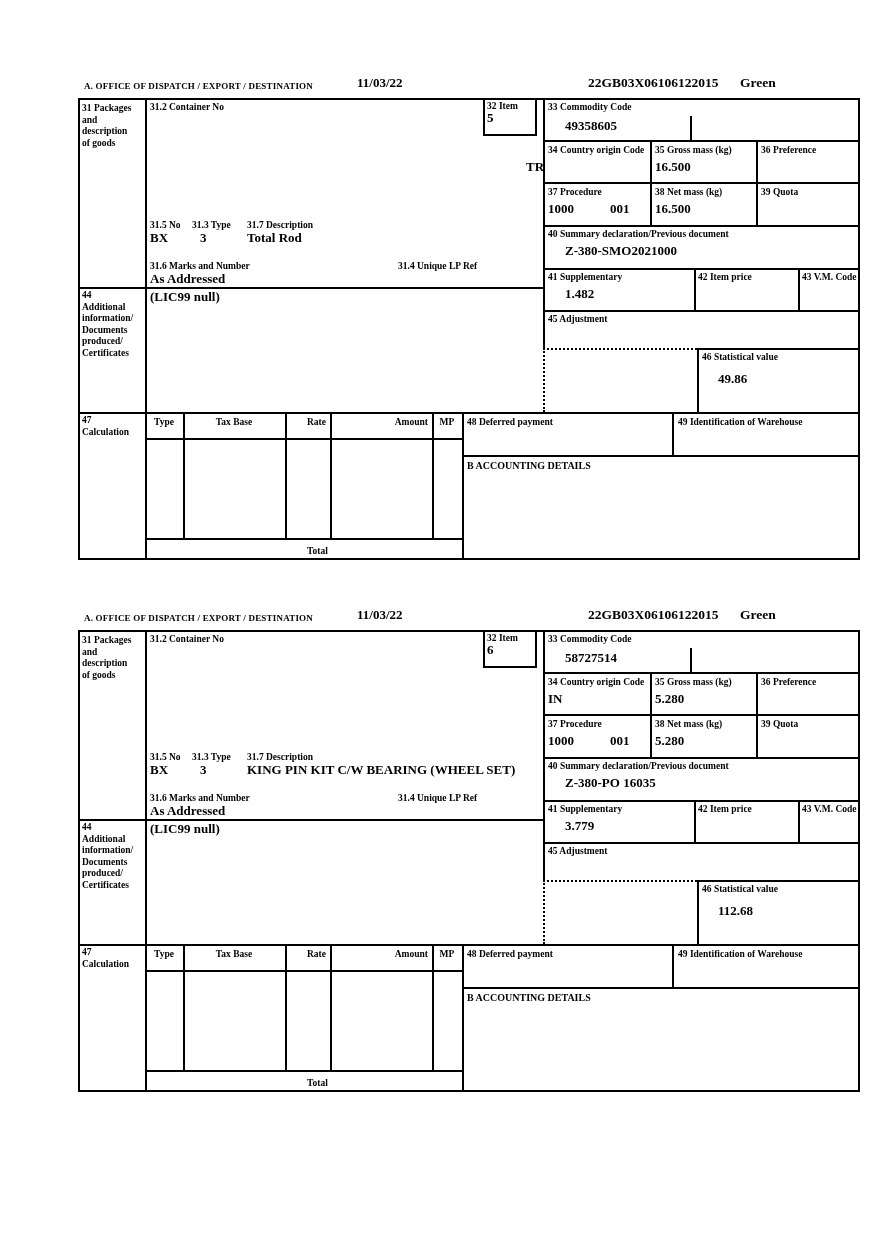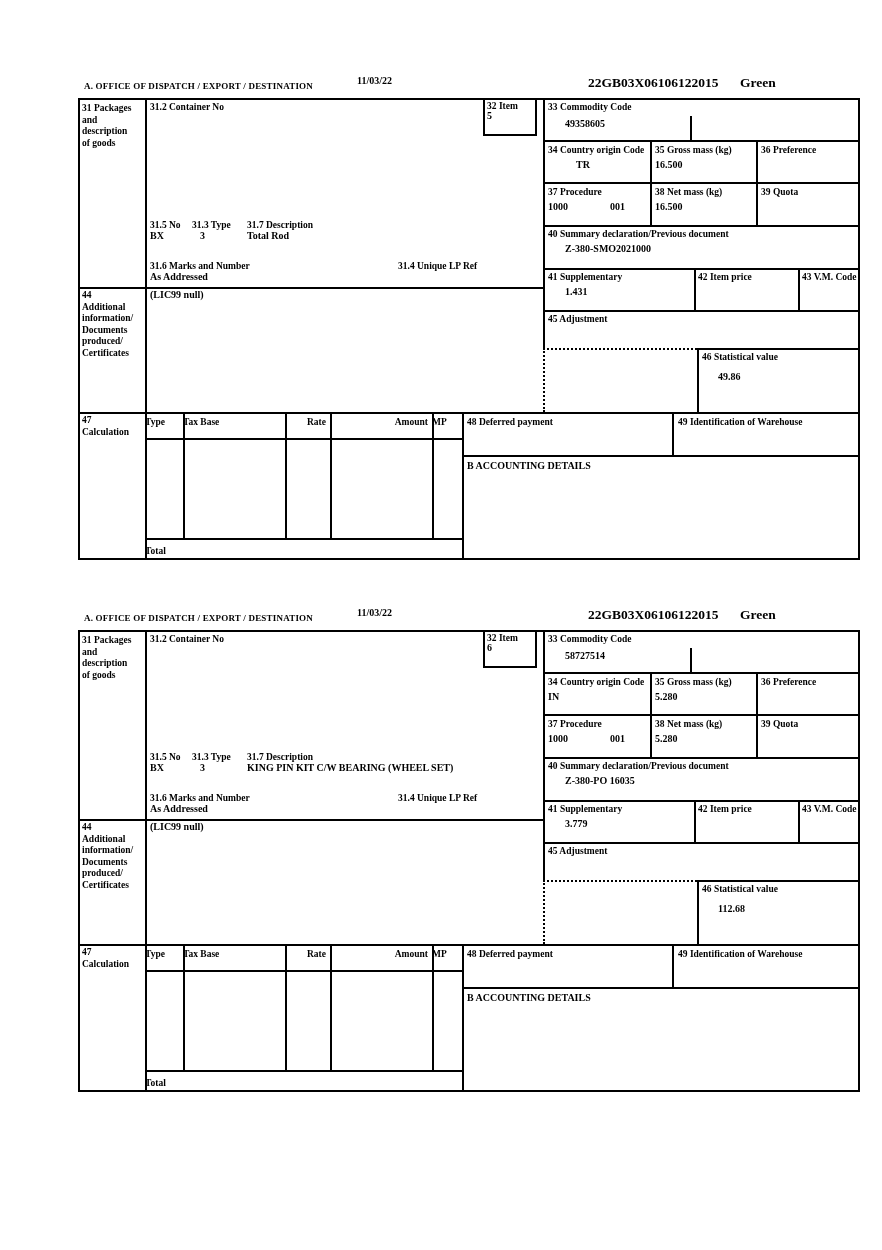--- a/index.html
+++ b/index.html
@@ -6,23 +6,23 @@
   .page { position:relative; width:882px; height:1250px; background:#fff;
           font-family:"Liberation Serif", serif; color:#000; overflow:hidden; }
   .decl { position:absolute; left:0; width:882px; height:532px; }
   .box  { position:absolute; border:2px solid #000; box-sizing:border-box; }
   .hl   { position:absolute; height:2px; background:#000; }
   .vl   { position:absolute; width:2px;  background:#000; }
   .dh   { position:absolute; height:0; border-top:2px dotted #000; }
   .dv   { position:absolute; width:0; border-left:2px dotted #000; }
   .lbl  { position:absolute; font-size:9.5px; font-weight:bold; line-height:1.22;
           white-space:pre-line; }
-  .val  { position:absolute; font-size:10px; font-weight:bold; white-space:pre; }
+  .val  { position:absolute; font-size:13px; font-weight:bold; white-space:pre; }
   .hdr  { position:absolute; font-size:9px; font-weight:bold; letter-spacing:.2px; }
-  .ctr  { }
+  .ctr  { text-align:center; }
   .rt   { text-align:right; padding-right:4px; box-sizing:border-box; }
 </style>
 </head>
 <body>
 
 <div class="page">
   <div id="sections">
   <section class="decl" style="top: 70px;">
 
     <span class="hdr" style="left:84px; top:11px;">A.  OFFICE OF DISPATCH / EXPORT / DESTINATION</span>
@@ -106,31 +106,31 @@
     <span class="lbl rt" style="left:330px; top:347px; width:102px;">Amount</span>
     <span class="lbl ctr" style="left:432px; top:347px; width:30px;">MP</span>
 
     <span class="lbl" style="left:467px; top:347px;">48 Deferred payment</span>
     <span class="lbl" style="left:678px; top:347px;">49 Identification of Warehouse</span>
     <span class="lbl" style="left:467px; top:390px; font-size:10px;">B ACCOUNTING DETAILS</span>
     <span class="lbl ctr" style="left:145px; top:476px; width:345px;">Total</span>
 
     <span class="val" style="left:487px; top:40px;">5</span>
     <span class="val" style="left:565px; top:48px;">49358605</span>
-    <span class="val" style="left:576px; top:89px;">TR</span>
+    <span class="val" style="left:526px; top:89px;">TR</span>
     <span class="val" style="left:655px; top:89px;">16.500</span>
     <span class="val" style="left:548px; top:131px;">1000</span>
     <span class="val" style="left:610px; top:131px;">001</span>
     <span class="val" style="left:655px; top:131px;">16.500</span>
     <span class="val" style="left:150px; top:160px;">BX</span>
     <span class="val" style="left:200px; top:160px;">3</span>
     <span class="val" style="left:247px; top:160px;">Total Rod</span>
     <span class="val" style="left:150px; top:201px;">As Addressed</span>
     <span class="val" style="left:565px; top:173px;">Z-380-SMO2021000</span>
-    <span class="val" style="left:565px; top:216px;">1.431</span>
+    <span class="val" style="left:565px; top:216px;">1.482</span>
     <span class="val" style="left:150px; top:219px;">(LIC99 null)</span>
     <span class="val" style="left:718px; top:301px;">49.86</span>
   </section>
 
   <section class="decl" style="top: 602px;">
 
     <span class="hdr" style="left:84px; top:11px;">A.  OFFICE OF DISPATCH / EXPORT / DESTINATION</span>
     <span class="val" style="left:357px; top:5px;">11/03/22</span>
     <span class="val" style="left:588px; top:5px; font-size:13.5px;">22GB03X06106122015</span>
     <span class="val" style="left:740px; top:5px; font-size:13.5px;">Green</span>

